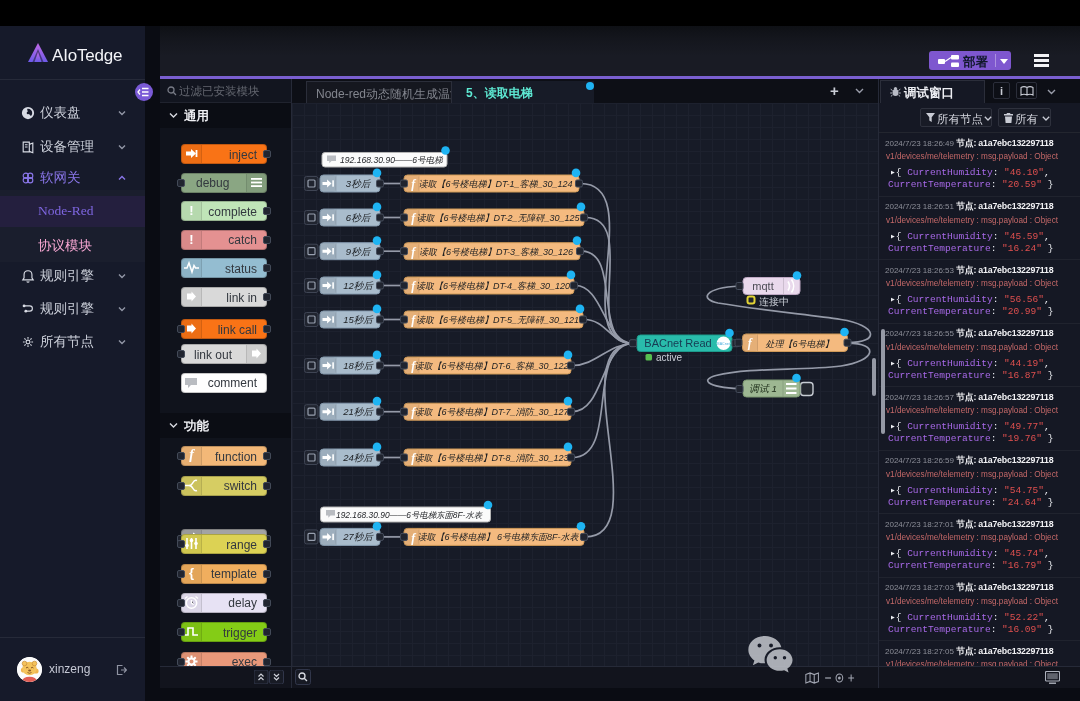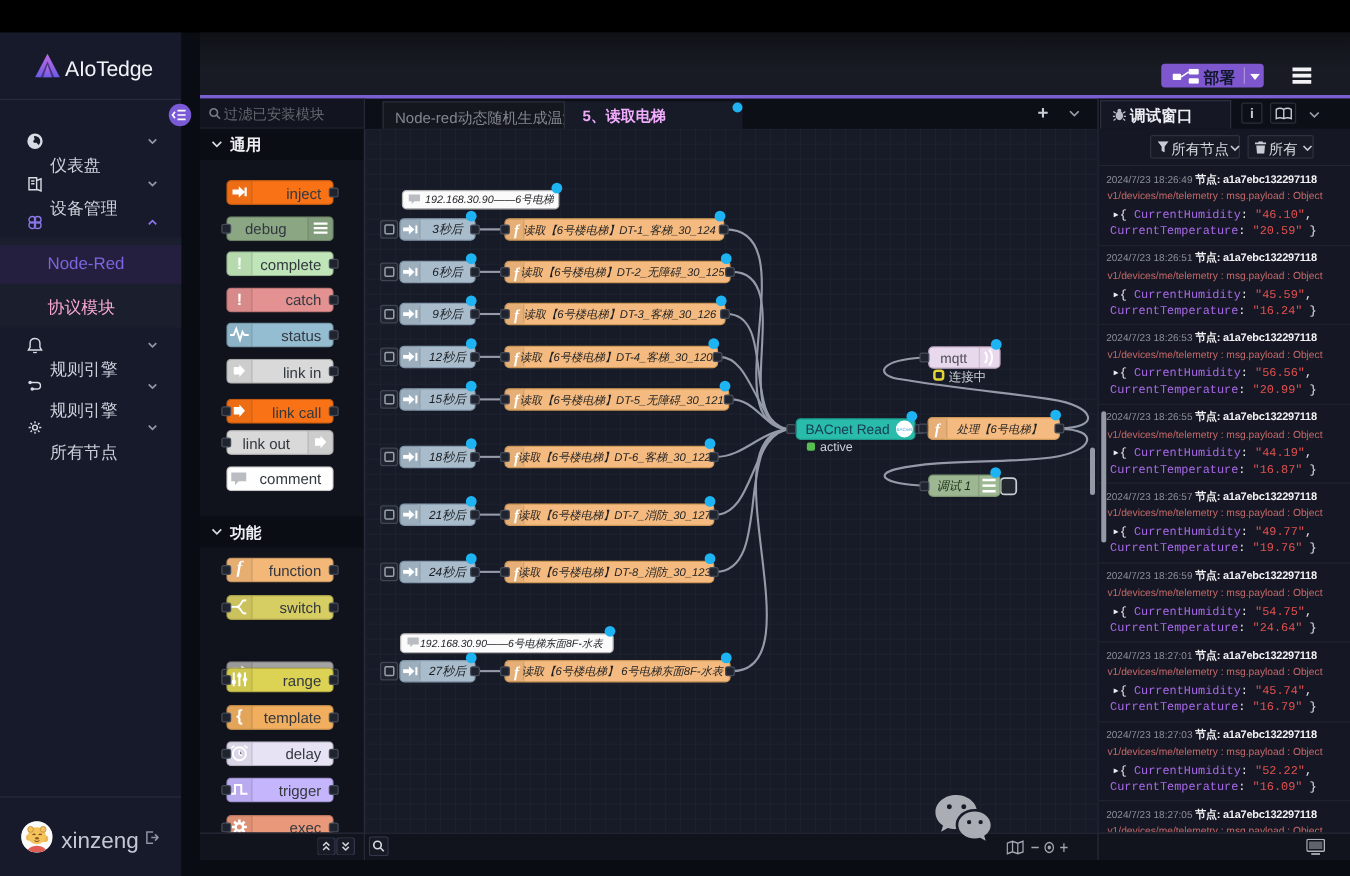--- a/index.html
+++ b/index.html
@@ -8,30 +8,30 @@
   .abs { position:absolute; }
   
   #topstrip { left:0; top:0; width:1080px; height:26px; background:#000; }
   
   #sidebar { left:0; top:26px; width:145px; height:675px; background:#161a2a; }
   #logo { left:28px; top:43px; width:20px; height:19px; }
   #logotext { left:52px; top:46px; font-size:17px; color:#f3f4f8; letter-spacing:-.2px; }
   #sbsep { left:0; top:79px; width:145px; height:1px; background:rgba(255,255,255,.07); }
   .mi { left:0; width:145px; height:33px; }
   .mi .ic { position:absolute; left:21px; top:10px; width:14px; height:14px; }
-  .mi .tx { position:absolute; left:40px; top:8px; font-size:13.5px; color:#ccd0da;margin-top:20px; }
+  .mi .tx { position:absolute; left:40px; top:8px; font-size:13.5px; color:#ccd0da; }
   .mi .ch { position:absolute; left:117px; top:12px; width:10px; height:10px; }
   .purple { color:#8a76e9 !important; }
   #submenu { left:0; top:190px; width:145px; height:72px; background:#1a1e2d; }
-  #nr-row { left:0; top:196px; width:145px; height:31px; background:#241f3e; }
+  #nr-row { left:0; top:196px; width:145px; height:31px; background:#241f3e;font-family:Liberation Serif, serif; }
   #nr-row span { position:absolute; left:38px; top:7px; font-size:13.5px; color:#7e66e0; }
   #pm-row { left:38px; top:237px; font-size:13.5px; color:#f9a8d4; }
   #sbsep2 { left:0; top:637px; width:145px; height:1px; background:rgba(255,255,255,.07); }
   #avatar { left:17px; top:657px; width:25px; height:25px; border-radius:50%; background:#fdfdfd; overflow:hidden; }
-  #uname { left:49px; top:662px; font-size:18px; color:#c5c8d4; }
+  #uname { left:49px; top:662px; font-size:12px; color:#c5c8d4; }
   #collapse { left:135px; top:83px; width:18px; height:18px; border-radius:50%; background:#7a5ad6; }
   
   #mheader { left:160px; top:26px; width:920px; height:50px; background:linear-gradient(180deg,#0e1015 0%,#14161d 25%,#191b24 60%,#191b24 100%); }
   #pline { left:160px; top:76px; width:920px; height:2.5px; background:#7a5fd0; }
   #deploy { left:929px; top:51px; width:82px; height:19px; background:#7e57cf; border-radius:3px; }
   #deploy .txt { position:absolute; left:34px; top:2.5px; font-size:12.5px; color:#0f172a; font-weight:bold; }
   #deploy .sep { position:absolute; left:66px; top:3px; width:1px; height:13px; background:rgba(255,255,255,.35); }
   #burger { left:1034px; top:54px; width:15px; height:13px; }
   #burger div { position:absolute; left:0; width:15px; height:2.6px; background:#f2f2f5; }
   
@@ -44,21 +44,21 @@
   .pnode { left:181px; width:86px; height:20px; border-radius:4px; border:1px solid rgba(0,0,0,.22); font-size:12px; color:#33383f; }
   .pnode .lb { position:absolute; right:9px; top:2.5px; }
   .pnode .lbl { position:absolute; left:9px; top:2.5px; }
   .pnode .icl { position:absolute; left:0; top:0; width:20px; height:18px; border-right:1px solid rgba(0,0,0,.1); background:rgba(0,0,0,.05); }
   .pnode .icr { position:absolute; right:0; top:0; width:20px; height:18px; border-left:1px solid rgba(0,0,0,.1); background:rgba(0,0,0,.05); }
   .pp { position:absolute; width:8px; height:8px; background:#20242f; border:1px solid #434a58; border-radius:2px; top:5px; }
   .ppl { left:-5px; } .ppr { right:-5px; }
   
   #tabbar { left:292px; top:78.5px; width:586px; height:24.5px; background:#0d0f16; }
   #tab1 { position:absolute; left:14px; top:2px; width:146px; height:23px; background:#15171f; border:1px solid #2b2e3a; color:#83868f; font-size:12px; overflow:hidden; white-space:nowrap; padding:4px 0 0 9px; }
-  #tab2 { position:absolute; left:160px; top:2px; width:142px; height:23px; background:#171b27; color:#f0abfc; font-size:12px; font-weight:bold; padding:4px 0 0 14px; }
+  #tab2 { position:absolute; left:160px; top:2px; width:142px; height:23px; background:#171b27; color:#5eead4; font-size:12px; font-weight:bold; padding:4px 0 0 14px; }
   #canvas { left:292px; top:103px; width:586px; height:563px; background:#171b27;
      background-image:linear-gradient(#1d212e 1px, transparent 1px), linear-gradient(90deg, #1d212e 1px, transparent 1px);
      background-size:12px 12px; }
   #cfooter { left:292px; top:666px; width:586px; height:22px; background:#12141d; border-top:1px solid #262a38; }
   #pfooter { left:160px; top:666px; width:132px; height:22px; background:#12141d; border-top:1px solid #262a38; border-right:1px solid #262a38; }
   
   #debug { left:878px; top:78.5px; width:202px; height:609.5px; background:#151824; border-left:1px solid #262a38; }
   #dhead { left:878px; top:78.5px; width:202px; height:24.5px; background:#0d0f16; border-left:1px solid #262a38;padding-left:40px; }
   #dtab { position:absolute; left:1px; top:1.5px; width:105px; height:23px; background:#151824; border:1px solid #2b2e3a; border-bottom:none; color:#edeef3; font-size:12.5px; font-weight:bold; padding:4px 0 0 23px; }
   .dbtn { position:absolute; top:3px; height:17px; border:1px solid #2b2e3a; border-radius:2px; color:#c9ccd5; }
@@ -345,21 +345,21 @@
 <div class="abs pnode" style="top:592.9px;background:#e7e2f4">
     <span class="icl"><svg width="19" height="17" viewBox="0 0 19 17">
         <circle cx="9.5" cy="9" r="5.2" fill="none" stroke="#fff" stroke-width="1.5"></circle>
         <path stroke="#fff" stroke-width="1.4" d="M9.5 6v3.2l2.3 1.4"></path>
         <path stroke="#fff" stroke-width="1.4" d="M5.5 2.5 3 4.5 M13.5 2.5 16 4.5"></path>
       </svg></span>
     <span class="lb">delay</span>
     <i class="pp ppl"></i>
     <i class="pp ppr"></i>
   </div>
-<div class="abs pnode" style="top:622.2px;background:#c4b5fd">
+<div class="abs pnode" style="top:622.2px;background:#84cc16">
     <span class="icl"><svg width="19" height="17" viewBox="0 0 19 17">
         <path fill="none" stroke="#fff" stroke-width="1.6" d="M3 12h3V5h5v7h5"></path>
       </svg></span>
     <span class="lb">trigger</span>
     <i class="pp ppl"></i>
     <i class="pp ppr"></i>
   </div>
 <div class="abs pnode" style="top:651.5px;background:#e9987a">
     <span class="icl"><svg width="19" height="17" viewBox="0 0 19 17">
         <circle cx="9.5" cy="8.5" r="3" fill="none" stroke="#fff" stroke-width="2"></circle>

